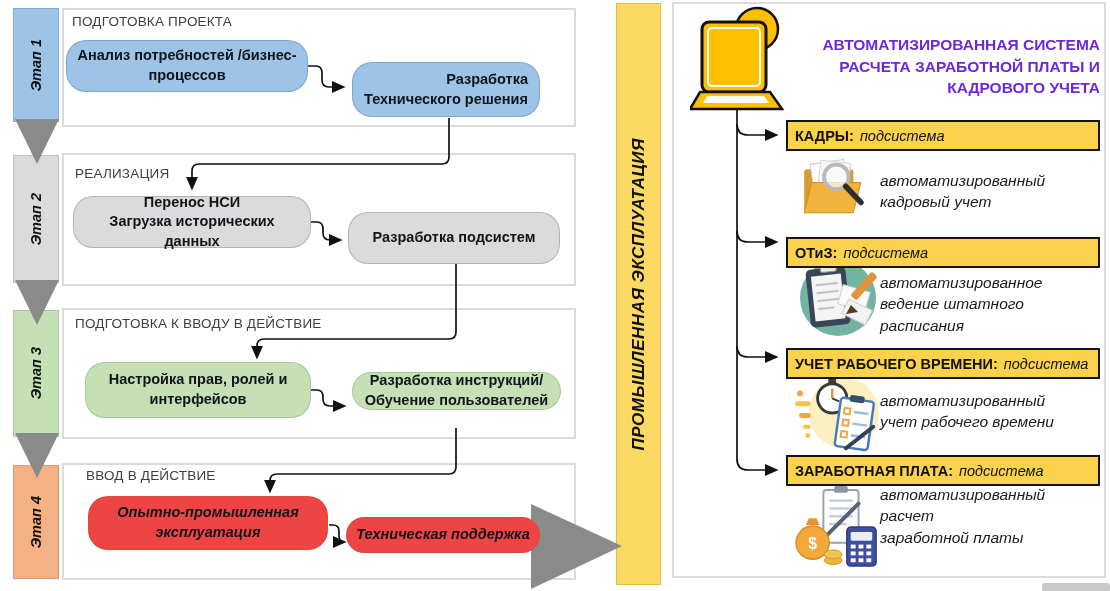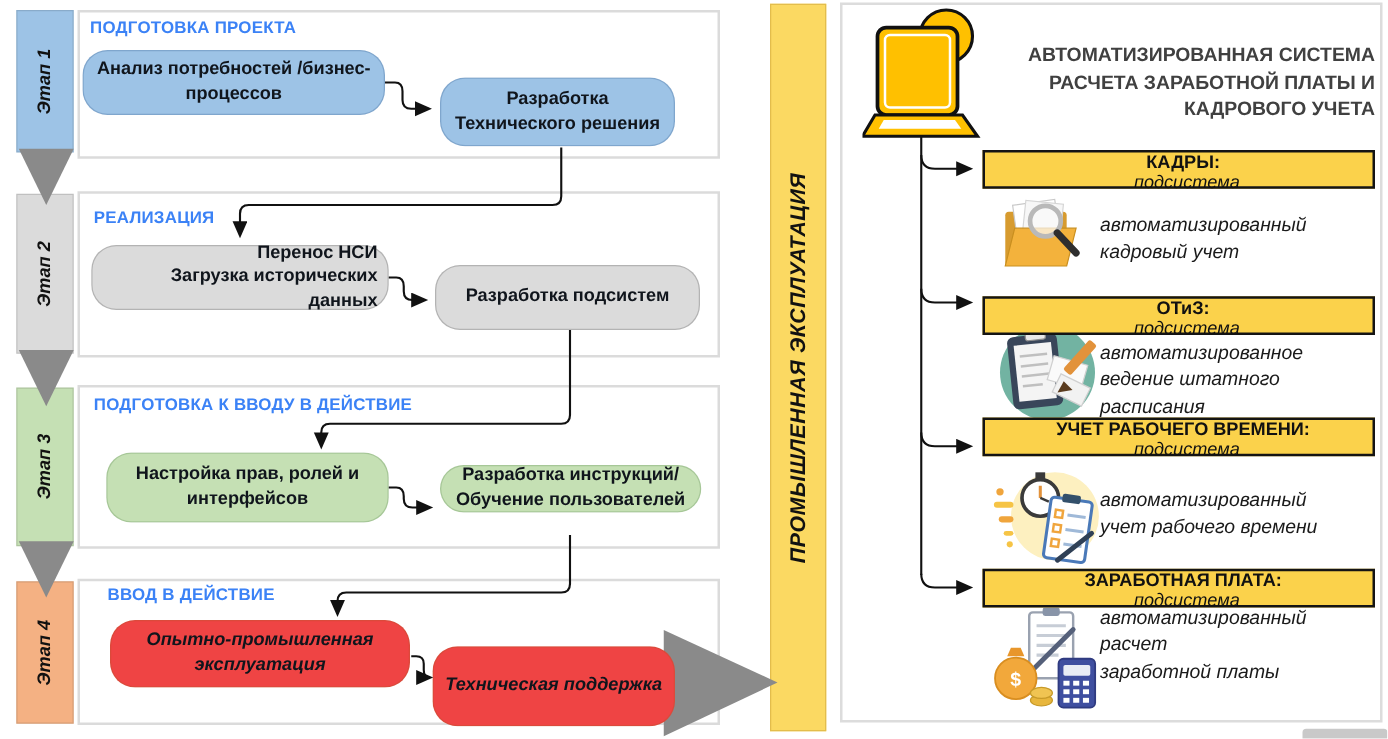--- a/index.html
+++ b/index.html
@@ -13,54 +13,54 @@
   .row3{top:308px;height:131px;}
   .row4{top:463px;height:117px;}
   .tab{position:absolute;left:13px;width:46px;display:flex;align-items:center;justify-content:center;
        z-index:2;border:1px solid rgba(0,0,0,.12);box-sizing:border-box;}
   .tab1{top:8px;height:114px;background:#9DC3E6;}
   .tab2{top:155px;height:128px;background:#DBDBDB;}
   .tab3{top:310px;height:127px;background:#C5E0B4;}
   .tab4{top:465px;height:114px;background:#F4B183;}
   .tab span{writing-mode:vertical-rl;transform:rotate(180deg);font-weight:bold;font-style:italic;
             font-size:14.5px;color:#111;}
-  .sec-title{position:absolute;font-weight:bold;font-size:13.5px;color:#3b82f6;z-index:4;letter-spacing:.2px;}
+  .sec-title{position:absolute;font-weight:normal;font-size:13.5px;color:#404040;z-index:4;letter-spacing:.2px;}
   .st1{left:72px;top:14px;} .st2{left:75px;top:166px;} .st3{left:75px;top:316px;} .st4{left:86px;top:468px;}
   .pbox{position:absolute;border-radius:20px;display:flex;align-items:center;justify-content:center;
         text-align:center;font-weight:bold;font-size:14.5px;color:#10151c;line-height:1.35;
         white-space:pre-line;z-index:4;padding:2px 8px;box-sizing:border-box;}
   .c-blue{background:#9DC3E6;border:1px solid rgba(40,80,130,.25);}
   .c-gray{background:#DBDBDB;border:1px solid rgba(0,0,0,.18);}
   .c-green{background:#C5E0B4;border:1px solid rgba(60,110,50,.22);}
   .c-orange{background:#ef4444;border:1px solid rgba(160,90,30,.25);font-style:italic;}
   .bxA{left:66px;top:40px;width:242px;height:52px;}
-  .bxB{left:352px;top:62px;width:188px;height:55px;}
-  .bxC{left:73px;top:196px;width:238px;height:52px;text-align:right;}
+  .bxB{left:352px;top:62px;width:188px;height:55px;text-align:right;}
+  .bxC{left:73px;top:196px;width:238px;height:52px;}
   .bxD{left:348px;top:212px;width:212px;height:52px;}
   .bxE{left:85px;top:362px;width:226px;height:56px;}
   .bxF{left:352px;top:372px;width:209px;height:38px;}
   .bxG{left:88px;top:496px;width:240px;height:54px;}
-  .bxH{left:346px;top:517px;width:194px;height:64px;}
+  .bxH{left:346px;top:517px;width:194px;height:36px;}
   
   .banner{position:absolute;left:616px;top:3px;width:45px;height:582px;background:#FBD962;
           border:1px solid #E3BD4C;box-sizing:border-box;display:flex;align-items:center;
           justify-content:center;z-index:2;}
   .banner span{writing-mode:vertical-rl;transform:rotate(180deg);font-weight:bold;font-style:italic;
                font-size:17px;color:#111;letter-spacing:.5px;}
   
   .rpanel{position:absolute;left:672px;top:2px;width:434px;height:576px;border:2px solid #DCDCDC;
           background:#fff;box-sizing:border-box;z-index:1;}
   .sys-title{position:absolute;left:790px;top:34px;width:310px;text-align:right;font-weight:bold;
-             font-size:15.5px;line-height:1.4;color:#404040;white-space:pre-line;z-index:4;}
+             font-size:15.5px;line-height:1.4;color:#6d28d9;white-space:pre-line;z-index:4;}
   .sysbar{position:absolute;left:786px;width:314px;height:31px;background:#FBD24B;border:2px solid #141414;
           box-sizing:border-box;display:flex;align-items:center;padding-left:7px;z-index:4;
-          font-size:14.5px;color:#111;white-space:nowrap;flex-direction:column;}
+          font-size:14.5px;color:#111;white-space:nowrap;}
   .sysbar .nm{font-weight:bold;}
   .sysbar .kd{font-style:italic;margin-left:6px;}
-  .bar1{top:120px;} .bar2{top:227px;margin-top:10px;} .bar3{top:334px;} .bar4{top:455px;}
+  .bar1{top:120px;} .bar2{top:227px;margin-top:10px;} .bar3{top:348px;} .bar4{top:455px;}
   .desc{position:absolute;width:212px;text-align:left;font-style:italic;font-size:15.5px;
         color:#1a1a1a;line-height:1.38;white-space:pre-line;z-index:4;}
   .d1{left:880px;top:170px;} .d2{left:880px;top:272px;} .d3{left:880px;top:390px;} .d4{left:880px;top:484px;}
   .sicon{position:absolute;z-index:3;}
   .i1{left:798px;top:158px;} .i2{left:788px;top:256px;} .i3{left:792px;top:372px;} .i4{left:790px;top:486px;}
   .laptop{position:absolute;left:690px;top:2px;z-index:4;}
   .svg-back{position:absolute;left:0;top:0;z-index:3;pointer-events:none;}
   .svg-front{position:absolute;left:0;top:0;z-index:6;pointer-events:none;}
   .edge-artifact{position:absolute;left:1042px;top:583px;width:68px;height:8px;background:#C9C9C9;
                  border-radius:3px 3px 0 0;z-index:0;}

